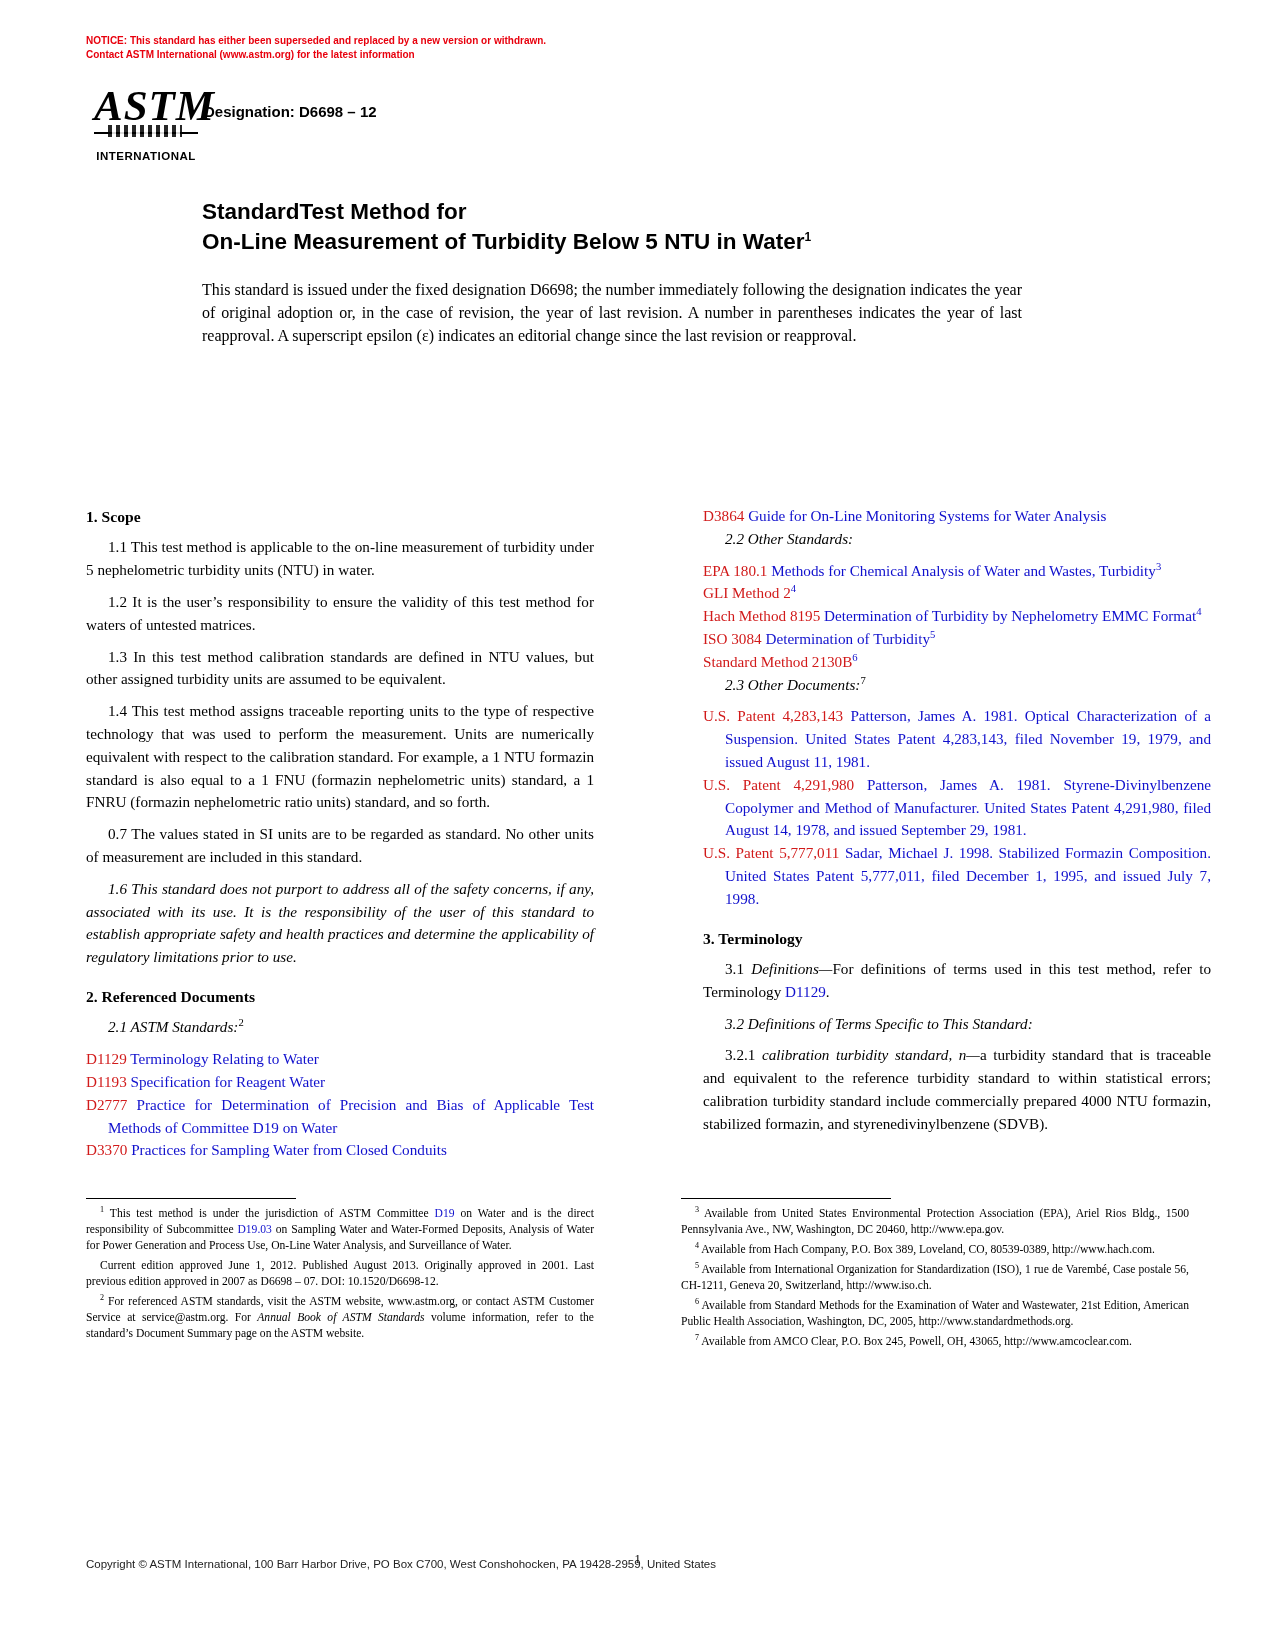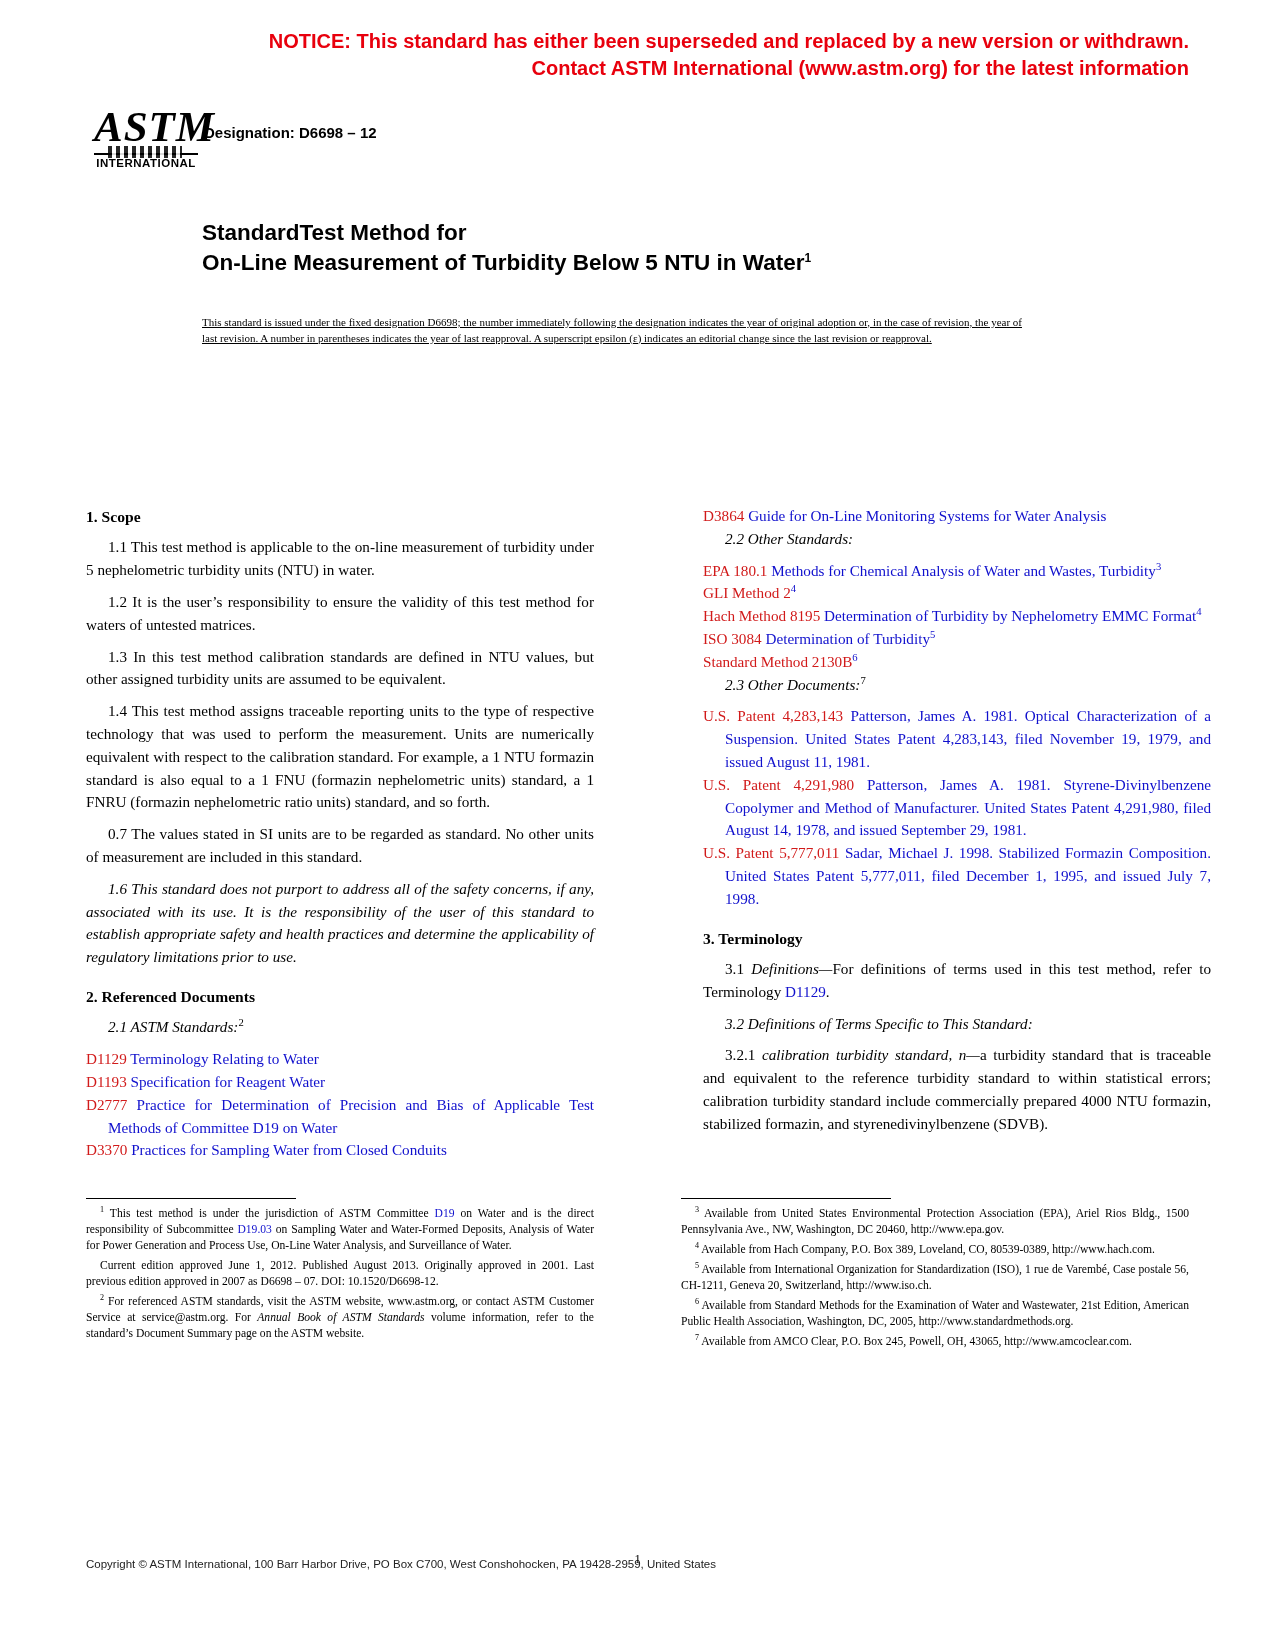--- a/index.html
+++ b/index.html
@@ -18,26 +18,27 @@
   .page {
     position: absolute;
     top: 0; left: 0;
     width: 1275px;
     height: 1650px;
     box-sizing: border-box;
     padding: 28px 86px 0 86px;
   }
   
   .notice {
-    text-align: right;
+    text-align: left;
     color: #e8000d;
     font-family: "Liberation Sans", sans-serif;
     font-weight: bold;
-    font-size: 20px;
+    font-size: 10px;
     line-height: 1.35;
+    margin-top: 6px;
   }
   
   .header {
     position: relative;
     height: 92px;
     margin-top: 20px;
   }
   .logo {
     position: absolute;
     left: 8px;
@@ -55,21 +56,21 @@
     text-align: left;
     font-style: italic;
   }
   .logo .intl {
     font-family: "Liberation Sans", sans-serif;
     font-weight: bold;
     font-size: 11.5px;
     letter-spacing: 0.5px;
     text-align: center;
     border-top: 2px solid #000;
-    padding-top: 2px;
+    padding-top: 16px;
     margin-top: 1px;
   }
   .logo .bars {
     position: absolute;
     left: 14px;
     top: 44px;
     width: 74px;
     height: 12px;
     background: repeating-linear-gradient(90deg,#000 0 4px,#fff 4px 8px);
     opacity: 0.85;
@@ -89,26 +90,25 @@
     width: 830px;
   }
   .title {
     font-family: "Liberation Sans", sans-serif;
     font-weight: bold;
     font-size: 22.5px;
     line-height: 1.35;
   }
   .title sup { font-size: 12px; }
   .preamble {
-    margin-top: 36px;
-    font-size: 11px;
+    margin-top: 20px;
+    font-size: 16px;
     line-height: 1.45;
     text-align: justify;
     width: 820px;
-    text-decoration: underline;
   }
   
   .columns {
     position: absolute;
     top: 505px;
     left: 86px;
     width: 1103px;
     height: 690px;
   }
   .col {

